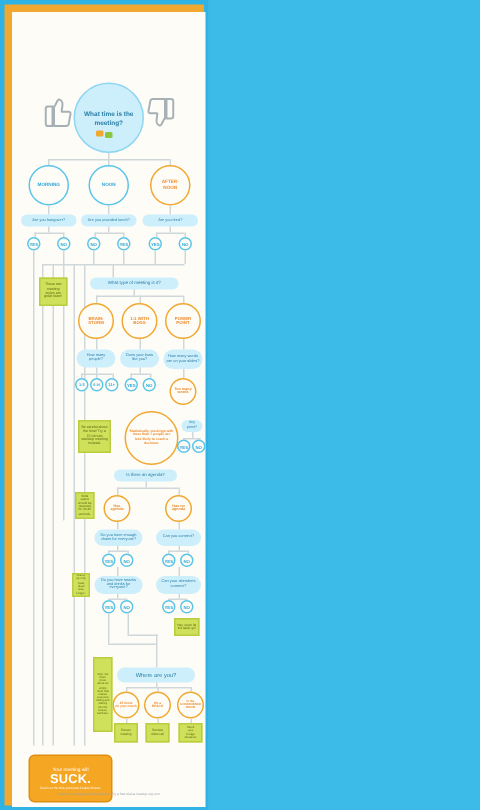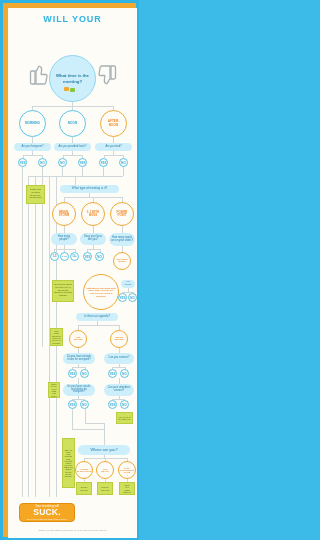--- a/index.html
+++ b/index.html
@@ -79,40 +79,39 @@
   .hl { height:1px; }
   
   .result {
     position:absolute; border-radius:4px; text-align:center;
     display:flex; flex-direction:column; align-items:center;
     justify-content:center; color:#fff; padding:2px;
   }
   .result .t1 { font-size:3.2px; line-height:4px; }
   .result .t2 { font-size:8.5px; font-weight:bold; line-height:9px; letter-spacing:.2px;}
   .result .t3 { font-size:2.1px; line-height:3px; margin-top:1px; opacity:.95;}
-  #res-suck { left:11px; top:495px; width:56px; height:19px;
+  #res-suck { left:11px; top:495px; width:56px; height:32px;
     background:#f5a623; border:1px solid #e08e10; }
   #res-awesome { left:72px; top:495px; width:54px; height:21px;
     background:#8cc63e; border:1px solid #72a82d; }
   .credit {
     position:absolute; left:0; top:521px; width:129px; text-align:center;
     font-size:2.2px; color:#9aa4a8; line-height:3px;
   }
   .bubO { width:5px;height:4px;border-radius:1px;background:#f0a830;position:absolute;}
   .bubG { width:5px;height:4px;border-radius:1px;background:#8cc63e;position:absolute;}
 </style>
 </head>
 <body>
 
 <div id="poster">
 <div id="frame">
 <div id="page">
 
   <div class="hdr">
-    <div class="l1">WILL YOUR</div>
   </div>
 
   <div class="thumb" style="left:16px;top:52px;">
     <svg width="26" height="26" viewBox="0 0 26 26">
       <path d="M8 11 L11 11 L11 24 L8 24 Q6.5 24 6.5 22.5 L6.5 12.5 Q6.5 11 8 11 Z" fill="none" stroke="#a7b0b4" stroke-width="1.3"></path>
       <path d="M12 11 L12 24 L20 24 Q21.5 24 21.8 22.6 L23 16 Q23.2 14.5 21.7 14.5 L17.5 14.5
                Q17 14.5 17.1 14 L17.6 10.5 Q18 7.5 16 6.5 Q14.8 6 14.3 7.2 L12.6 10.6 Q12 11 12 11 Z" fill="none" stroke="#a7b0b4" stroke-width="1.3" stroke-linejoin="round"></path>
     </svg>
   </div>
   <div class="thumb" style="left:88px;top:52px;">

